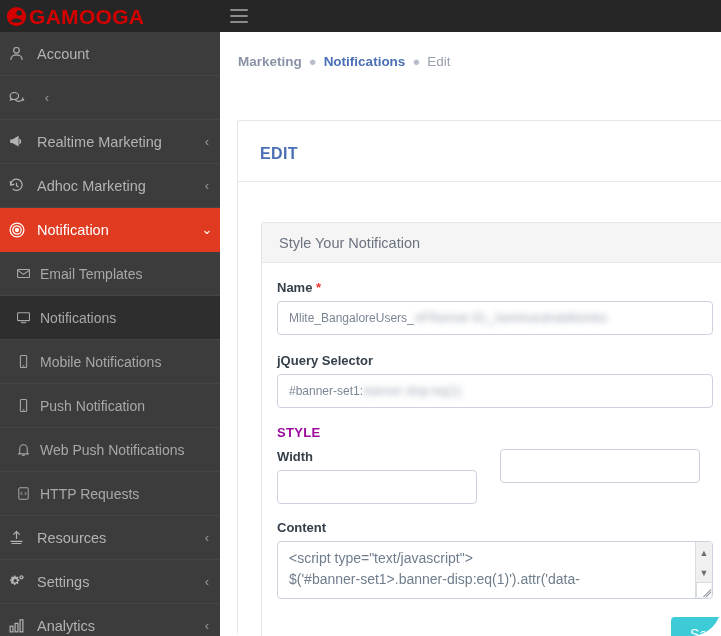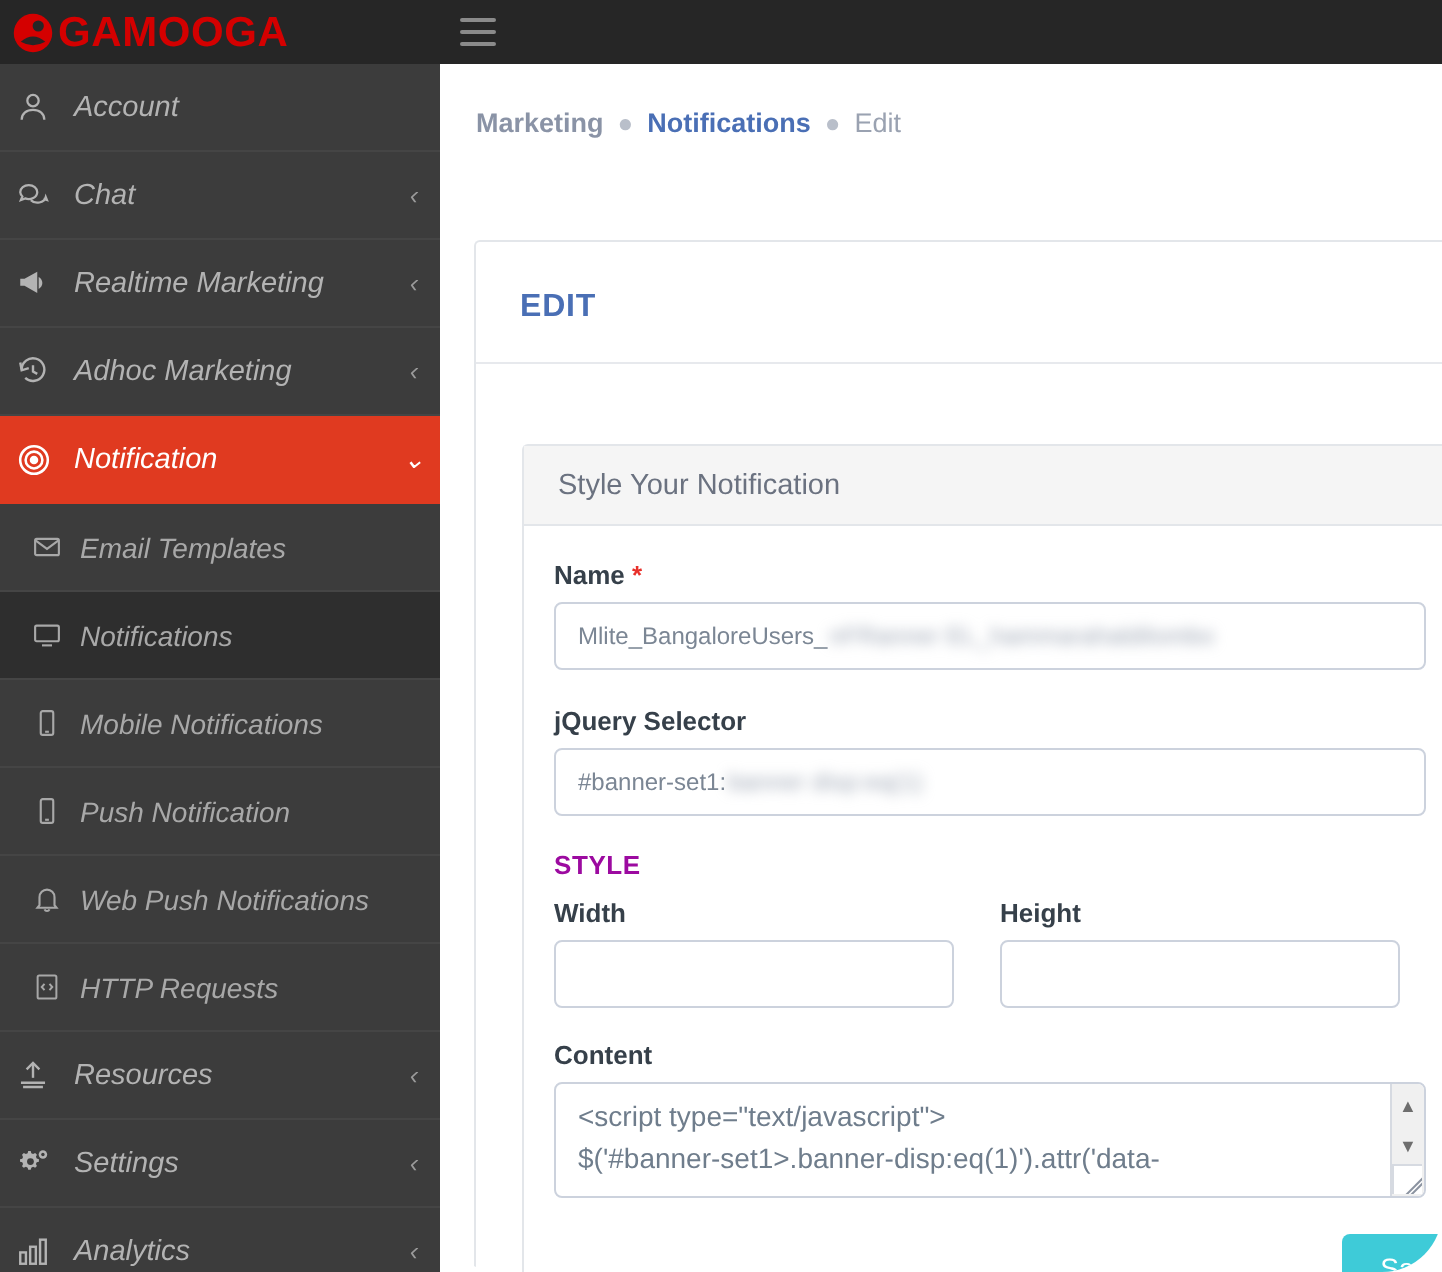--- a/index.html
+++ b/index.html
@@ -31,21 +31,21 @@
   .hamburger {
     margin-left: 10px; width: 18px; height: 14px;
     display: flex; flex-direction: column; justify-content: space-between;
     cursor: pointer;
   }
   .hamburger span { display: block; height: 2px; background: #8a8a8a; border-radius: 1px; }
 
   
   .sidebar {
     position: absolute; left: 0; top: 32px; width: 220px; height: 604px;
-    background: #3c3c3c; overflow: hidden; font-style: italic;
+    background: #3c3c3c; overflow: hidden;
   }
   .nav-item {
     position: relative; height: 44px; display: flex; align-items: center;
     padding-left: 8px; color: #b3b3b3; font-size: 14.5px;
     border-bottom: 1px solid #454545; cursor: pointer;
   }
   .nav-item .ic {
     width: 26px; flex: none; display: flex; align-items: center; justify-content: flex-start;
     color: #b3b3b3;
   }
@@ -211,21 +211,20 @@
       <span class="caret"></span>
     </div>
 
     <div class="nav-item">
       <span class="ic">
         <svg width="17" height="17" viewBox="0 0 24 24" fill="none" stroke="currentColor" stroke-width="1.6">
           <path d="M3 10a6 5 0 0 1 12 0 6 5 0 0 1-8.5 4.4L3.5 15.5l1-2.4A5 5 0 0 1 3 10z"></path>
           <path d="M10.5 15.6A6 5 0 0 0 21 13.5l.8 2-2.4-.8"></path>
         </svg>
       </span>
-      <span class="lbl">Chat</span>
       <span class="caret">‹</span>
     </div>
 
     <div class="nav-item">
       <span class="ic">
         <svg width="17" height="17" viewBox="0 0 24 24" fill="currentColor">
           <path d="M3 9v5h3l9 5V4L6 9H3zm13-1.2v8.4c1.6-.9 2.6-2.4 2.6-4.2s-1-3.3-2.6-4.2z"></path>
         </svg>
       </span>
       <span class="lbl">Realtime Marketing</span>
@@ -390,21 +389,20 @@
           </div>
 
           <div class="style-label">STYLE</div>
 
           <div class="wh-row">
             <div class="wh-col">
               <div class="fld-label">Width</div>
               <div class="inp-empty"></div>
             </div>
             <div class="wh-col">
-              <div class="fld-label">Height</div>
               <div class="inp-empty"></div>
             </div>
           </div>
 
           <div class="fld-label content-label">Content</div>
           <div class="ta-wrap">
             <div class="ta-text">&lt;script type="text/javascript"&gt;</div>
             <div class="ta-text" style="padding-top:0">$('#banner-set1&gt;.banner-disp:eq(1)').attr('data-</div>
             <div class="ta-scroll">
               <span class="ta-arrow up">▲</span>

